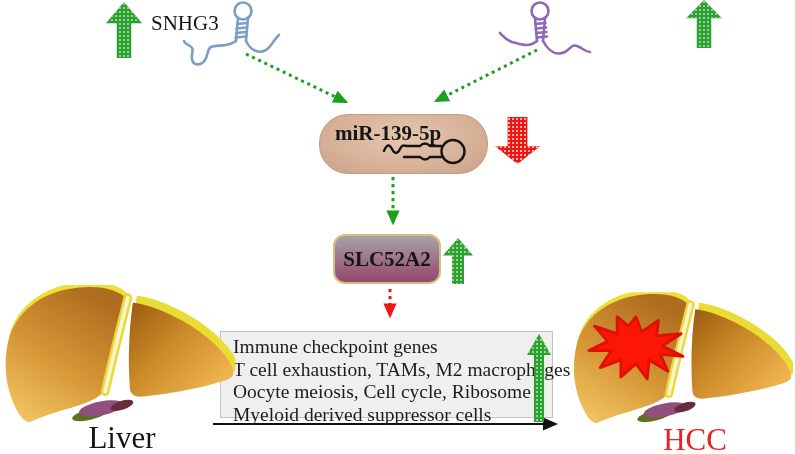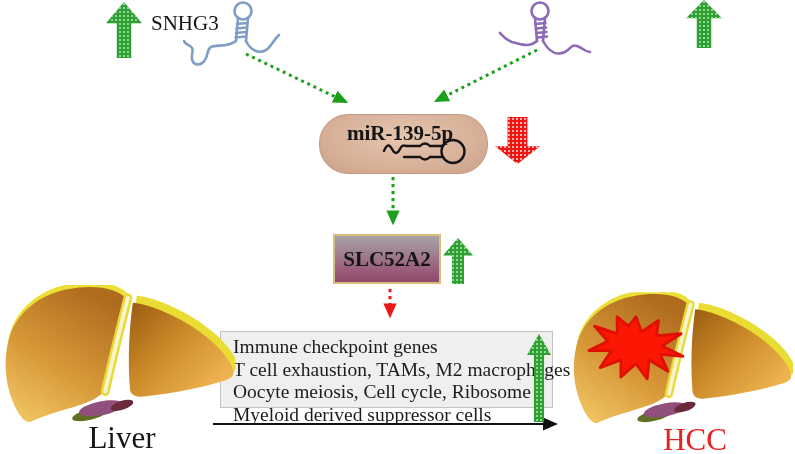--- a/index.html
+++ b/index.html
@@ -29,29 +29,29 @@
   .bold  { font-weight:bold; }
   .big-label { font-size:31px; color:#151515; text-align:center; }
   #hcc-label { color:#e62222; }
 
   
   #mir-pill {
     left:319px; top:114px; width:167px; height:58px; border-radius:29px;
     background: radial-gradient(ellipse at 50% 38%, #e6c6af 0%, #d7b098 62%, #cba187 100%);
     border:1px solid #c49a80;
   }
-  #mir-pill .gene { position:absolute; left:27px; top:6px; }
+  #mir-pill .gene { position:absolute; left:15px; top:6px; }
   #slc-box {
-    left:333px; top:234px; width:108px; height:50px; border-radius:0;
+    left:333px; top:234px; width:108px; height:50px; border-radius:12px;
     background: linear-gradient(#a6a3a6 0%, #9a5f7c 72%, #8e4a6b 100%);
     border:2px solid #d9bd7e; box-sizing:border-box;
     display:flex; align-items:center; justify-content:center;
   }
   #effects-box {
-    left:220px; top:331px; width:333px; height:77px;
+    left:220px; top:331px; width:333px; height:87px;
     background:#efefed; border:1px solid #c3c3c1; box-sizing:border-box;
     padding:4px 4px 0 12px;
   }
   #effects-box .line { font-size:19.5px; line-height:22.6px; color:#1c1c1c; white-space:nowrap; }
 
   svg { display:block; }
 </style>
 </head>
 <body>
 

